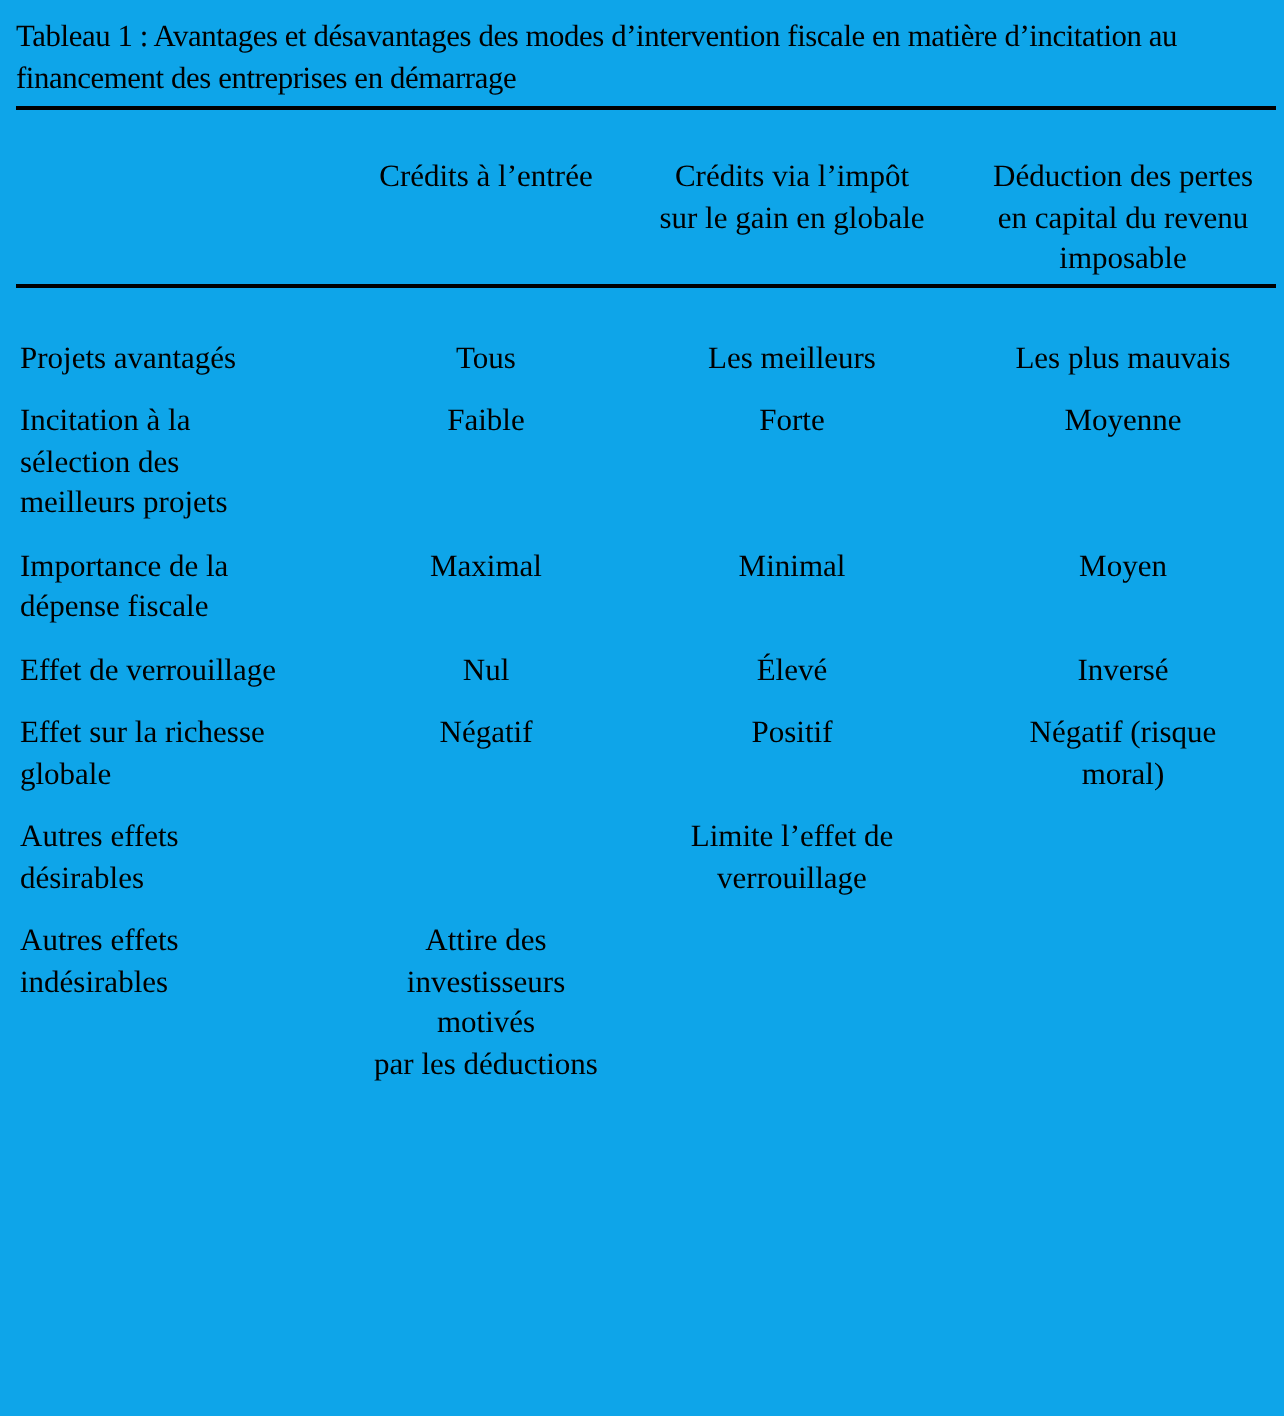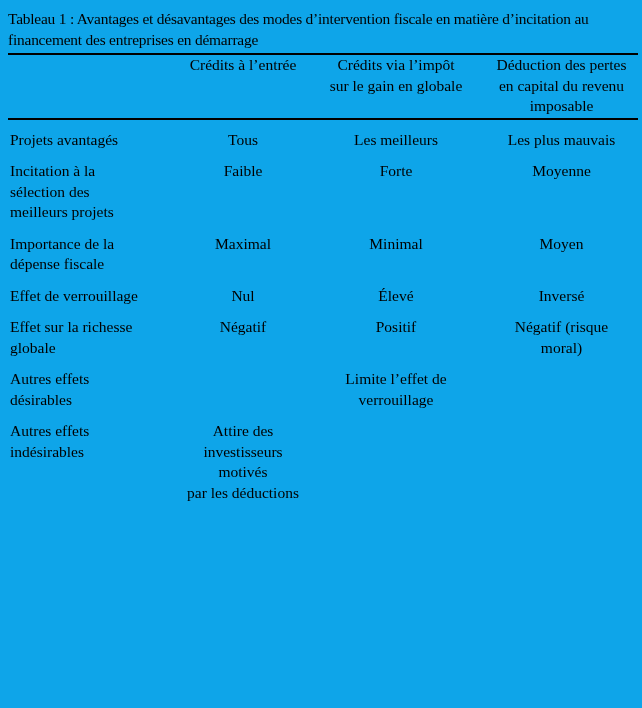--- a/index.html
+++ b/index.html
@@ -40,25 +40,25 @@
   table.fiscal td {
     white-space: pre-line;
     vertical-align: top;
     text-align: center;
     padding: 0 4px 11px 4px;
     font-weight: normal;
   }
   table.fiscal thead th {
     border-top: 2px solid #000000;
     border-bottom: 2px solid #000000;
-    padding-top: 0;
+    padding-top: 24px;
     padding-bottom: 1px;
   }
   table.fiscal tbody tr:first-child td {
-    padding-top: 10px;
+    padding-top: 26px;
     margin-top: 37px;
   }
   table.fiscal .label {
     text-align: left;
     padding-left: 2px;
   }
 </style>
 </head>
 <body>
 

